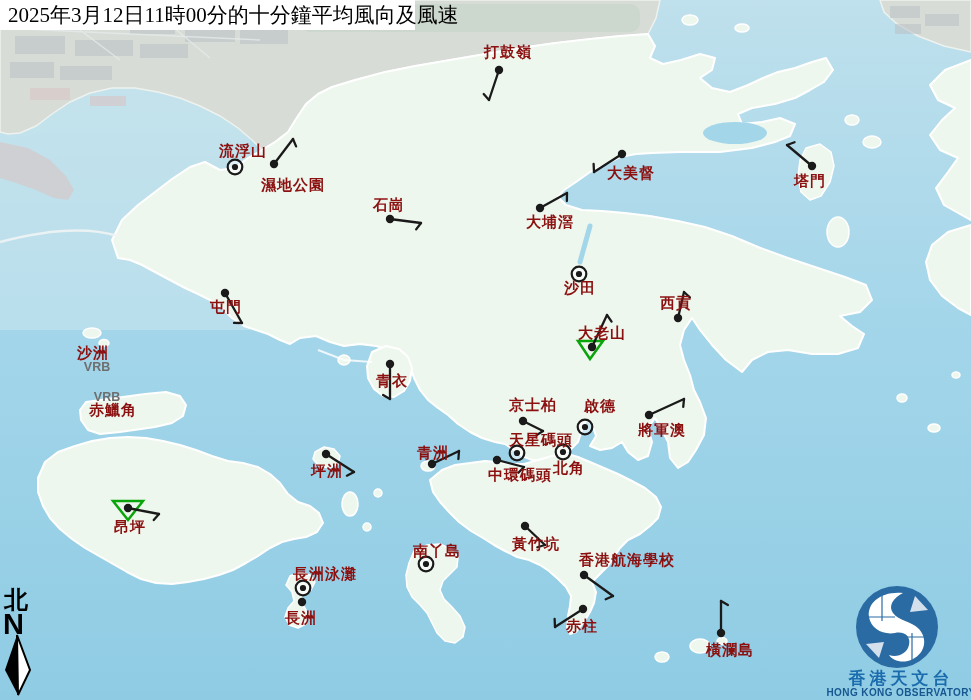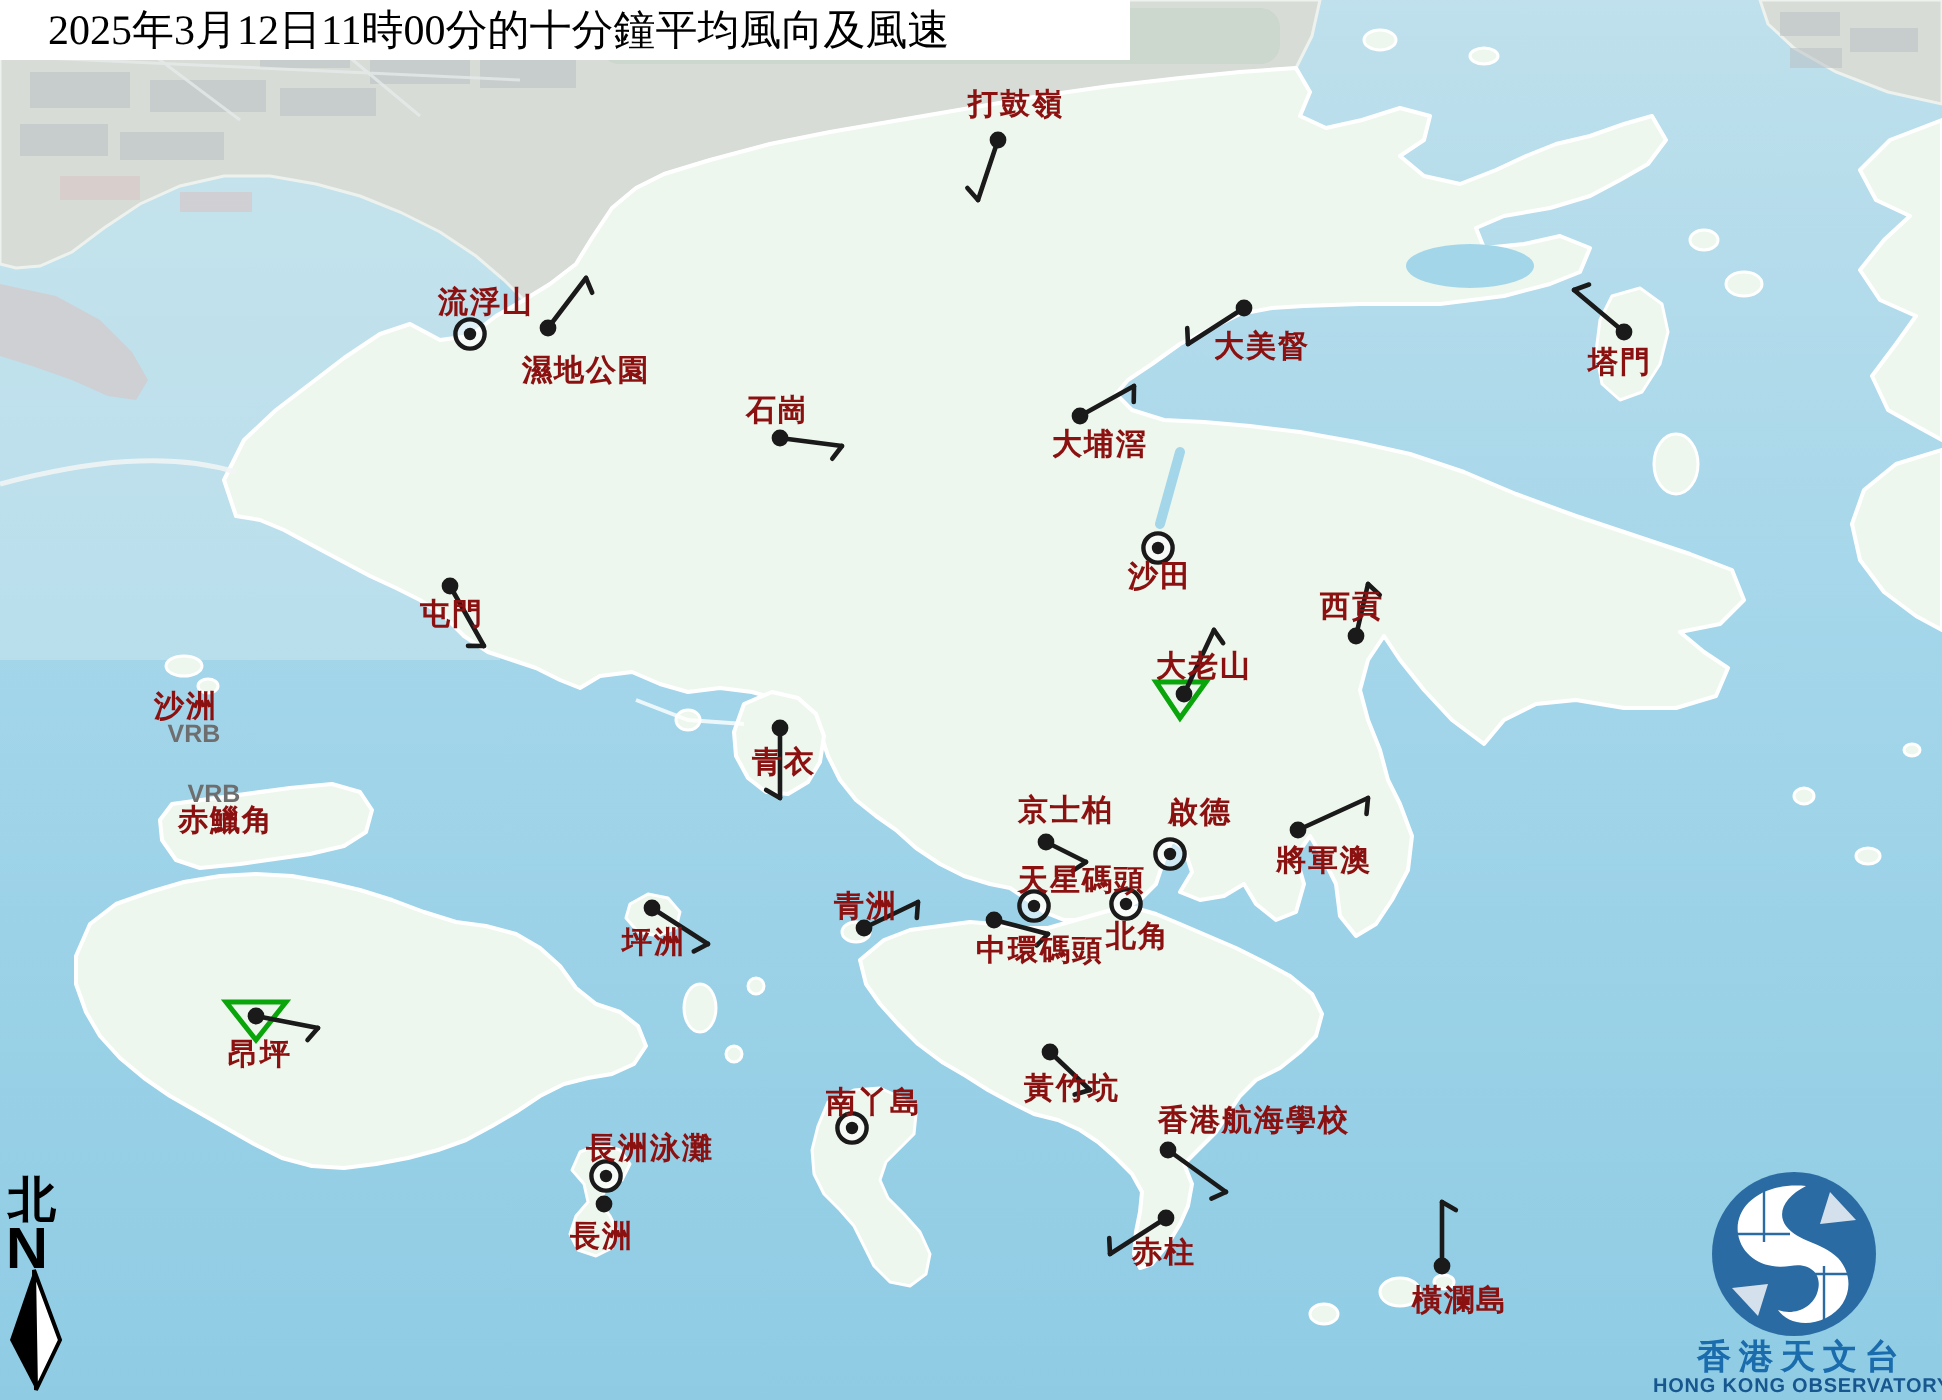--- a/index.html
+++ b/index.html
@@ -15,23 +15,23 @@
   .water-detail{fill:#a4d6ea;}
   .bridge{stroke:#f2f4f4;stroke-width:2.5;fill:none;opacity:.85;}
   .tri{fill:none;stroke:#0aa50a;stroke-width:2.5;}
   .shaft{stroke:#1a1a1a;stroke-width:2.3;stroke-linecap:round;fill:none;}
   .sdot{fill:#1a1a1a;}
   .calm-outer{fill:rgba(255,255,255,.5);stroke:#1a1a1a;stroke-width:2.2;}
   .station-label{font-family:"Liberation Serif","DejaVu Serif",serif;font-weight:bold;
                  font-size:15px;fill:#8b1010;text-anchor:middle;letter-spacing:1px;}
   .vrb-label{font-family:"Liberation Sans","DejaVu Sans",sans-serif;font-weight:bold;
              font-size:12.5px;fill:#6e6e6e;text-anchor:middle;}
-  .title-bar{position:absolute;left:0;top:0;width:565px;height:30px;background:#ffffff;
+  .title-bar{position:absolute;left:0;top:0;width:415px;height:30px;background:#ffffff;
              font-family:"Liberation Serif","DejaVu Serif",serif;font-size:21px;color:#000;
-             line-height:30px;padding-left:24px;box-sizing:border-box;white-space:nowrap;}
+             line-height:30px;padding-left:8px;box-sizing:border-box;white-space:nowrap;}
   .compass-cjk{font-family:"Liberation Serif","DejaVu Serif",serif;font-weight:bold;font-size:24px;fill:#000;}
   .compass-n{font-family:"Liberation Sans","DejaVu Sans",sans-serif;font-weight:bold;font-size:29px;fill:#000;}
   .logo-cjk{font-family:"Liberation Serif","DejaVu Serif",serif;font-weight:bold;font-size:17px;
             fill:#1b6cad;text-anchor:middle;letter-spacing:4px;}
   .logo-eng{font-family:"Liberation Sans","DejaVu Sans",sans-serif;font-weight:bold;font-size:10px;
             fill:#17568f;text-anchor:middle;letter-spacing:.4px;}
 </style>
 </head>
 <body>
 

